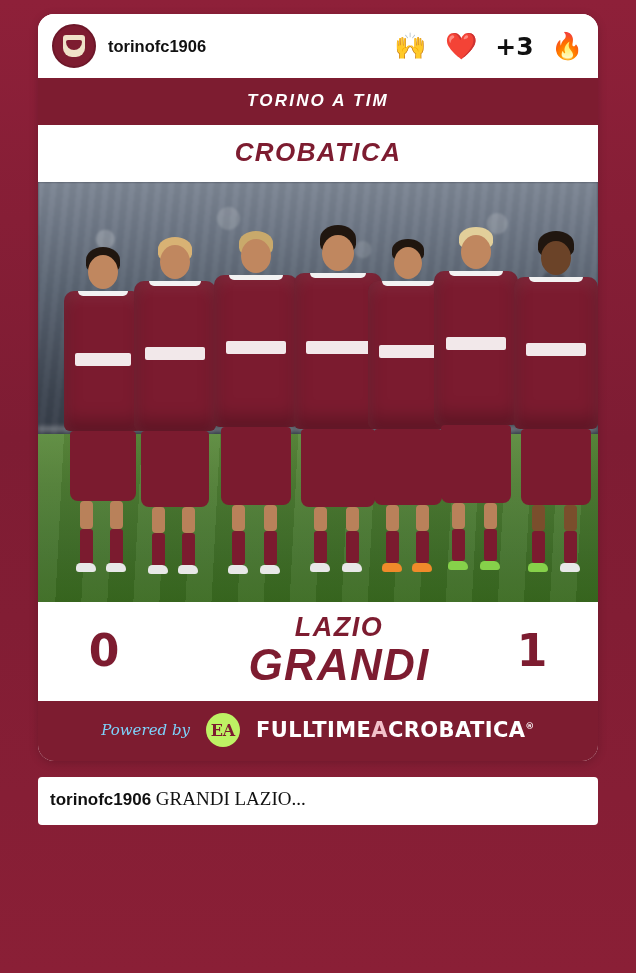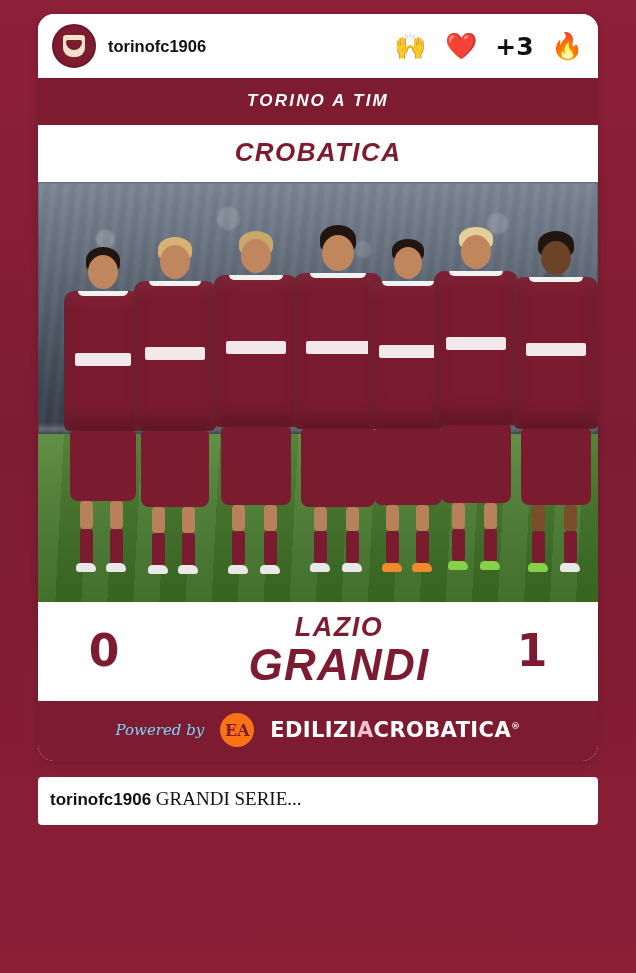--- a/index.html
+++ b/index.html
@@ -390,21 +390,21 @@
   .powered-label {
     color: #7dd3fc;
     font-size: 15px;
     font-style: italic;
     font-family: "DejaVu Serif", serif;
   }
   .ea-mark {
     width: 34px;
     height: 34px;
     border-radius: 50%;
-    background: #f97316;
+    background: #bef264;
     color: #7d1c30;
     font-size: 16px;
     font-weight: bold;
     display: flex;
     align-items: center;
     justify-content: center;
     font-family: "DejaVu Serif", serif;
     text-align: center;
   }
   .ea-word {
@@ -596,23 +596,23 @@
       <div class="teams">
         <div class="team-away">LAZIO</div>
         <div class="team-home">GRANDI</div>
       </div>
       <div class="score-num">1</div>
     </div>
 
     <div class="powered-row">
       <div class="powered-label">Powered by</div>
       <div class="ea-mark">EA</div>
-      <div class="ea-word"><span>EDILIZI</span><span class="accent">A</span><span>CROBATICA</span><span class="ea-tm">®</span></div>
+      <div class="ea-word"><span>FULLTIME</span><span class="accent">A</span><span>CROBATICA</span><span class="ea-tm">®</span></div>
     </div>
 
   </div>
 
   <div class="caption-card">
     <span class="caption-user">torinofc1906</span>
-    <span>GRANDI SERIE...</span>
+    <span>GRANDI LAZIO...</span>
   </div>
 
 </div>
 
 </body></html>

